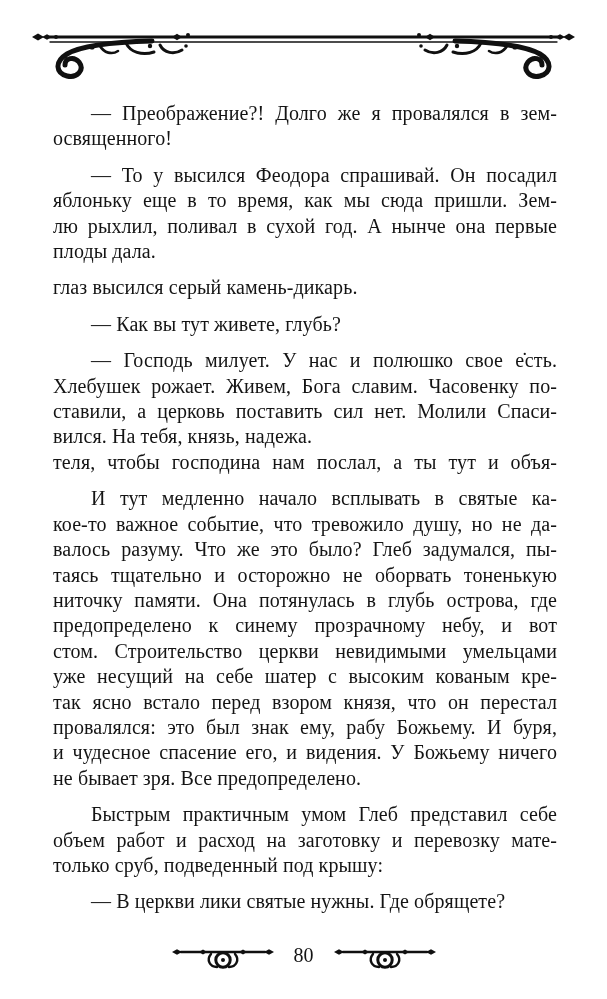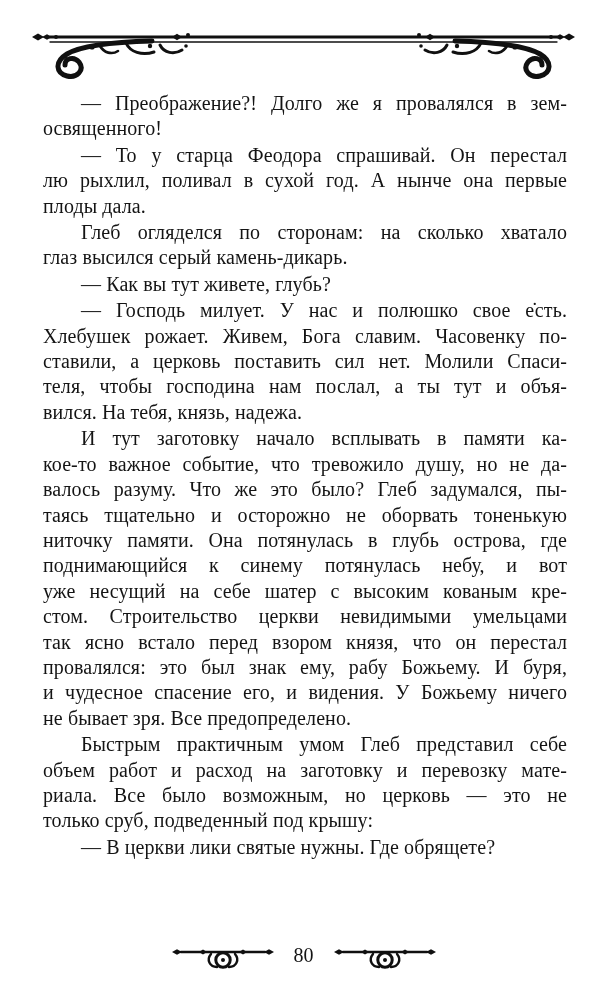--- a/index.html
+++ b/index.html
@@ -21,21 +21,21 @@
   }
   .text-block {
     position: absolute;
     top: 90px;
     left: 42px;
     width: 526px;
     font-size: 20px;
     line-height: 25.4px;
     letter-spacing: 0.1px;
   }
-  .para { margin: 1px; padding: 0; }
+  .para { margin: 11px; padding: 0; }
   .line {
     text-align: justify;
     text-align-last: justify;
     -moz-text-align-last: justify;
   }
   .line.last {
     text-align: center;
     text-align-last: left;
     -moz-text-align-last: left;
   }
@@ -94,56 +94,55 @@
 
     <use href="#hdr-flourish" transform="translate(547,0) scale(-1,1)"></use>
   </svg>
 
   <div class="text-block">
       <div class="para">
         <div class="line first">— Преображение?! Долго же я провалялся в зем-</div>
         <div class="line last">освященного!</div>
       </div>
       <div class="para">
-        <div class="line first">— То у старца Феодора спрашивай. Он перестал</div>
+        <div class="line first">— То у высился Феодора спрашивай. Он посадил</div>
+        <div class="line">яблоньку еще в то время, как мы сюда пришли. Зем-</div>
         <div class="line">лю рыхлил, поливал в сухой год. А нынче она первые</div>
         <div class="line last">плоды дала.</div>
       </div>
       <div class="para">
-        <div class="line first">Глеб огляделся по сторонам: на сколько хватало</div>
         <div class="line last">глаз высился серый камень-дикарь.</div>
       </div>
       <div class="para">
         <div class="line last first">— Как вы тут живете, глубь?</div>
       </div>
       <div class="para">
         <div class="line first">— Господь милует. У нас и полюшко свое е̇сть.</div>
         <div class="line">Хлебушек рожает. Живем, Бога славим. Часовенку по-</div>
         <div class="line">ставили, а церковь поставить сил нет. Молили Спаси-</div>
+        <div class="line last">вился. На тебя, князь, надежа.</div>
         <div class="line">теля, чтобы господина нам послал, а ты тут и объя-</div>
-        <div class="line last">вился. На тебя, князь, надежа.</div>
       </div>
       <div class="para">
-        <div class="line first">И тут заготовку начало всплывать в памяти ка-</div>
+        <div class="line first">И тут медленно начало всплывать в святые ка-</div>
         <div class="line">кое-то важное событие, что тревожило душу, но не да-</div>
         <div class="line">валось разуму. Что же это было? Глеб задумался, пы-</div>
         <div class="line">таясь тщательно и осторожно не оборвать тоненькую</div>
         <div class="line">ниточку памяти. Она потянулась в глубь острова, где</div>
-        <div class="line">поднимающийся к синему потянулась небу, и вот</div>
+        <div class="line">предопределено к синему прозрачному небу, и вот</div>
+        <div class="line">стом. Строительство церкви невидимыми умельцами</div>
         <div class="line">уже несущий на себе шатер с высоким кованым кре-</div>
-        <div class="line">стом. Строительство церкви невидимыми умельцами</div>
         <div class="line">так ясно встало перед взором князя, что он перестал</div>
         <div class="line">провалялся: это был знак ему, рабу Божьему. И буря,</div>
         <div class="line">и чудесное спасение его, и видения. У Божьему ничего</div>
         <div class="line last">не бывает зря. Все предопределено.</div>
       </div>
       <div class="para">
         <div class="line first">Быстрым практичным умом Глеб представил себе</div>
         <div class="line">объем работ и расход на заготовку и перевозку мате-</div>
-        <div class="line">риала. Все было возможным, но церковь — это не</div>
         <div class="line last">только сруб, подведенный под крышу:</div>
       </div>
       <div class="para">
         <div class="line last first">— В церкви лики святые нужны. Где обрящете?</div>
       </div>
     </div>
 
   <div class="footer">
     <svg class="footer-orn" viewBox="0 0 104 30" xmlns="http://www.w3.org/2000/svg" aria-hidden="true">
       <line class="ink" x1="10" y1="9" x2="94" y2="9" stroke-width="2.6"></line>

